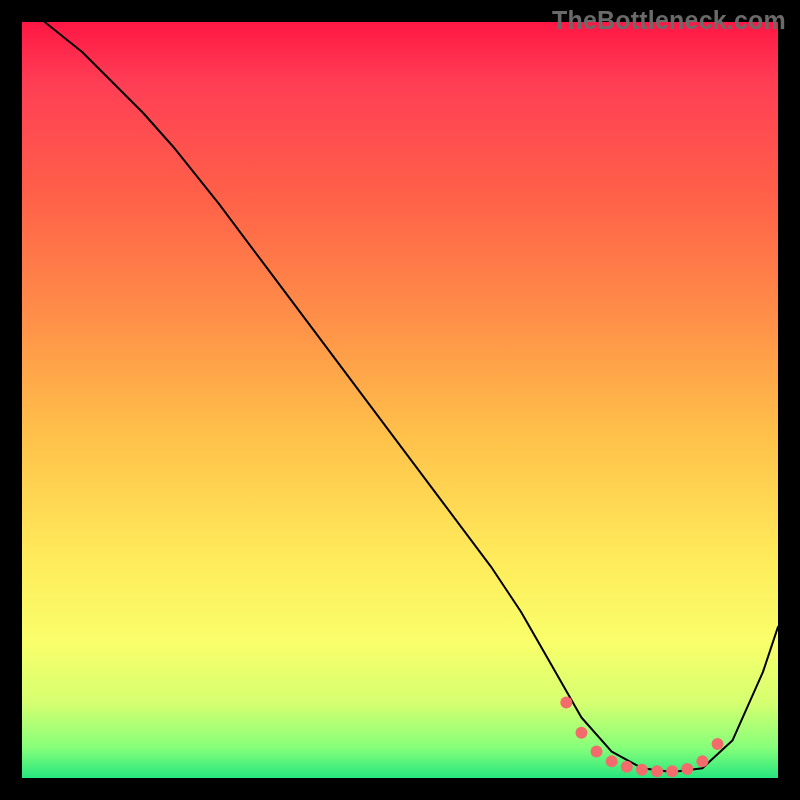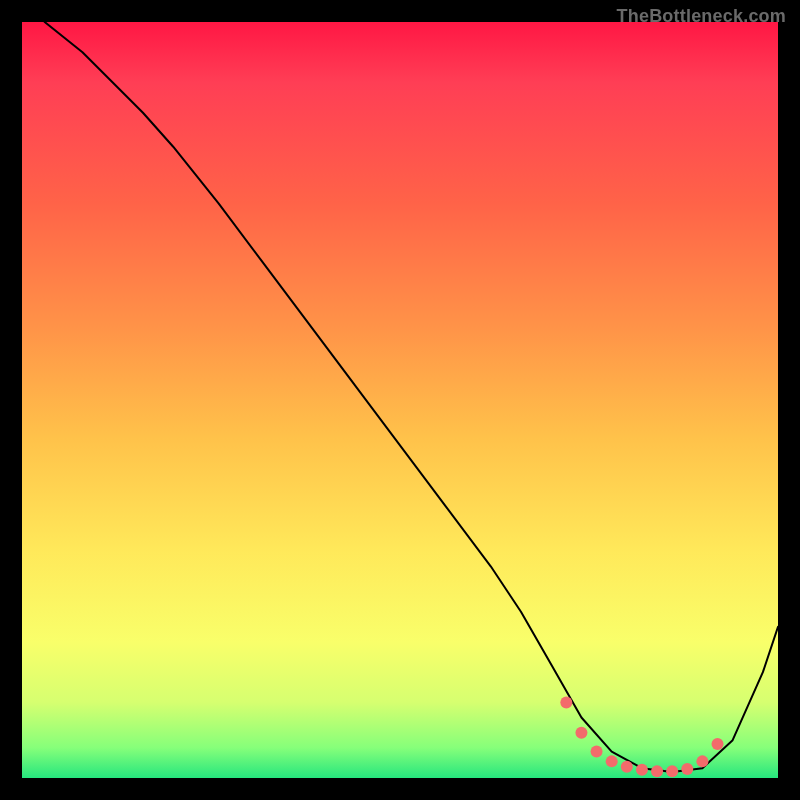--- a/index.html
+++ b/index.html
@@ -33,21 +33,21 @@
     left: 0;
     top: 0;
     width: 756px;
     height: 756px;
   }
   .watermark {
     position: absolute;
     top: 6px;
     right: 14px;
     font-family: Arial, Helvetica, sans-serif;
-    font-size: 18px;
+    font-size: 25px;
     font-weight: bold;
     color: #6a6a6a;
     letter-spacing: 0.2px;
     user-select: none;
   }
 </style>
 </head>
 <body>
 
 <div class="frame">

